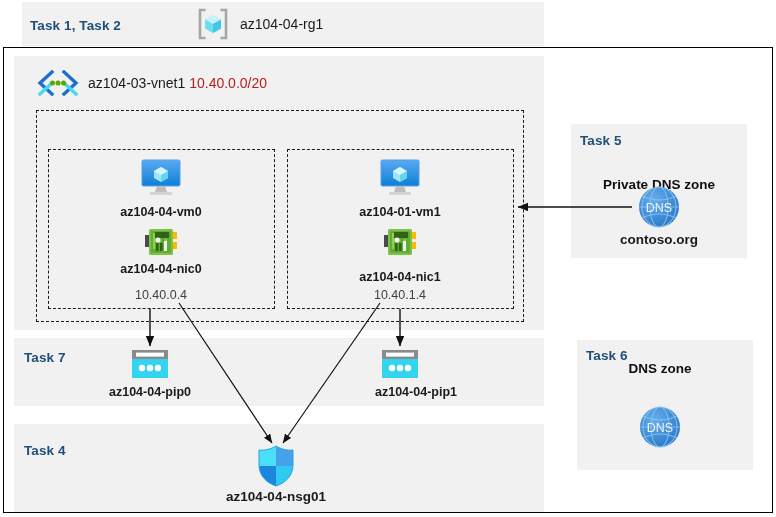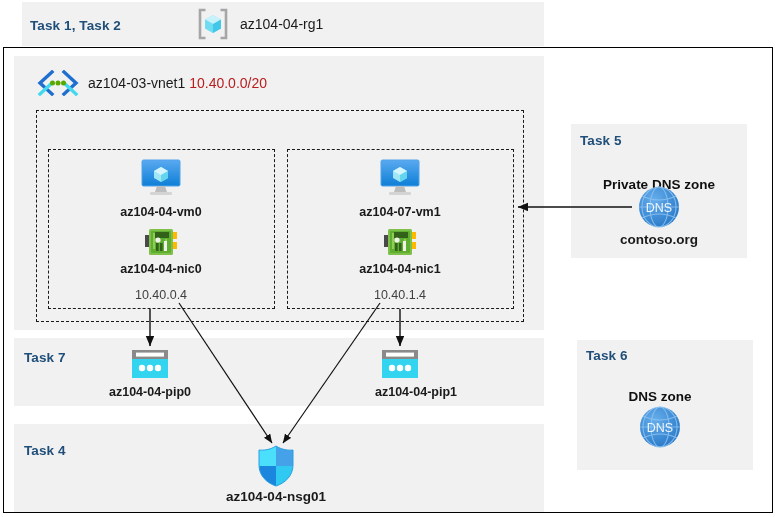--- a/index.html
+++ b/index.html
@@ -217,39 +217,39 @@
         </linearGradient>
       </defs>
       <rect x="3" y="1" width="38" height="26" rx="1.5" fill="url(#vmg1)" stroke="#4fa4ea" stroke-width="1"></rect>
       <polygon points="22,8 29,12 29,19 22,23 15,19 15,12" fill="#9fe6f7"></polygon>
       <polygon points="22,8 29,12 22,16 15,12" fill="#d4f5fd"></polygon>
       <polygon points="22,16 29,12 29,19 22,23" fill="#63d5ef"></polygon>
       <path d="M18 27 L26 27 L28 33 L16 33 Z" fill="#bdbdbd"></path>
       <rect x="11" y="33" width="22" height="3" rx="1.2" fill="#d4d4d4"></rect>
     </svg>
   </div>
-  <div class="node-label" style="left:400px;top:205px;">az104-07-vm1</div>
+  <div class="node-label" style="left:400px;top:205px;">az104-01-vm1</div>
 
   <div class="icon ico-nic" style="left:384px;top:228px;">
     <svg viewBox="0 0 32 28" width="32" height="28">
       <rect x="0" y="7" width="5" height="12" fill="#4a4a4a"></rect>
       <rect x="27" y="4" width="5" height="7" fill="#ffb900"></rect>
       <rect x="27" y="14" width="5" height="7" fill="#ffb900"></rect>
       <rect x="4" y="1" width="24" height="26" rx="1.5" fill="#7fc04a"></rect>
       <rect x="6" y="3" width="20" height="22" rx="1" fill="#5fae30"></rect>
       <rect x="10" y="4" width="14" height="6" fill="#32621a"></rect>
       <rect x="8" y="5" width="2" height="16" fill="#8ccf52"></rect>
       <rect x="20" y="11" width="2" height="11" fill="#8ccf52"></rect>
       <rect x="11" y="15" width="2.6" height="8" fill="#32621a"></rect>
       <rect x="15" y="15" width="2.6" height="8" fill="#32621a"></rect>
       <rect x="19" y="13" width="3" height="10" fill="#f0f0ea"></rect>
       <circle cx="13" cy="12" r="2.6" fill="#f2f2ec"></circle>
     </svg>
   </div>
-  <div class="node-label" style="left:400px;top:262px;">az104-04-nic1</div>
+  <div class="node-label" style="left:400px;top:270px;">az104-04-nic1</div>
   <div class="node-sub" style="left:400px;top:288px;">10.40.1.4</div>
 
   <div class="task-label" style="left:24px;top:350px;">Task 7</div>
 
   <div class="icon ico-pip" style="left:131px;top:349px;">
     <svg viewBox="0 0 38 30" width="38" height="30">
       <rect x="1" y="1" width="36" height="28" fill="#32d4f0"></rect>
       <rect x="1" y="1" width="36" height="9" fill="#8a8a8a"></rect>
       <rect x="5" y="3.6" width="28" height="4" fill="#ffffff"></rect>
       <circle cx="11" cy="19" r="3.2" fill="#ffffff"></circle>
@@ -312,21 +312,21 @@
         <path d="M5 33 Q22 25 39 33"></path>
       </g>
       <text x="22" y="27" text-anchor="middle" font-family="Liberation Sans, sans-serif" font-size="12.5" fill="#eef6ff">DNS</text>
     </svg>
   </div>
 
   <div class="node-label" style="left:659px;top:232px;font-size:13.5px;">contoso.org</div>
 
   <div class="task-label" style="left:586px;top:348px;">Task 6</div>
 
-  <div class="zone-title" style="left:660px;top:389px;">DNS zone</div>
+  <div class="zone-title" style="left:660px;top:361px;">DNS zone</div>
 
   <div class="icon ico-dns" style="left:638px;top:405px;">
     <svg viewBox="0 0 44 44" width="44" height="44">
       <defs>
         <radialGradient id="dnsg1" cx="38%" cy="32%" r="72%">
           <stop offset="0" stop-color="#66aeec"></stop>
             <stop offset="1" stop-color="#2a79c8"></stop>
         </radialGradient>
       </defs>
       <circle cx="22" cy="22" r="20" fill="url(#dnsg1)"></circle>

